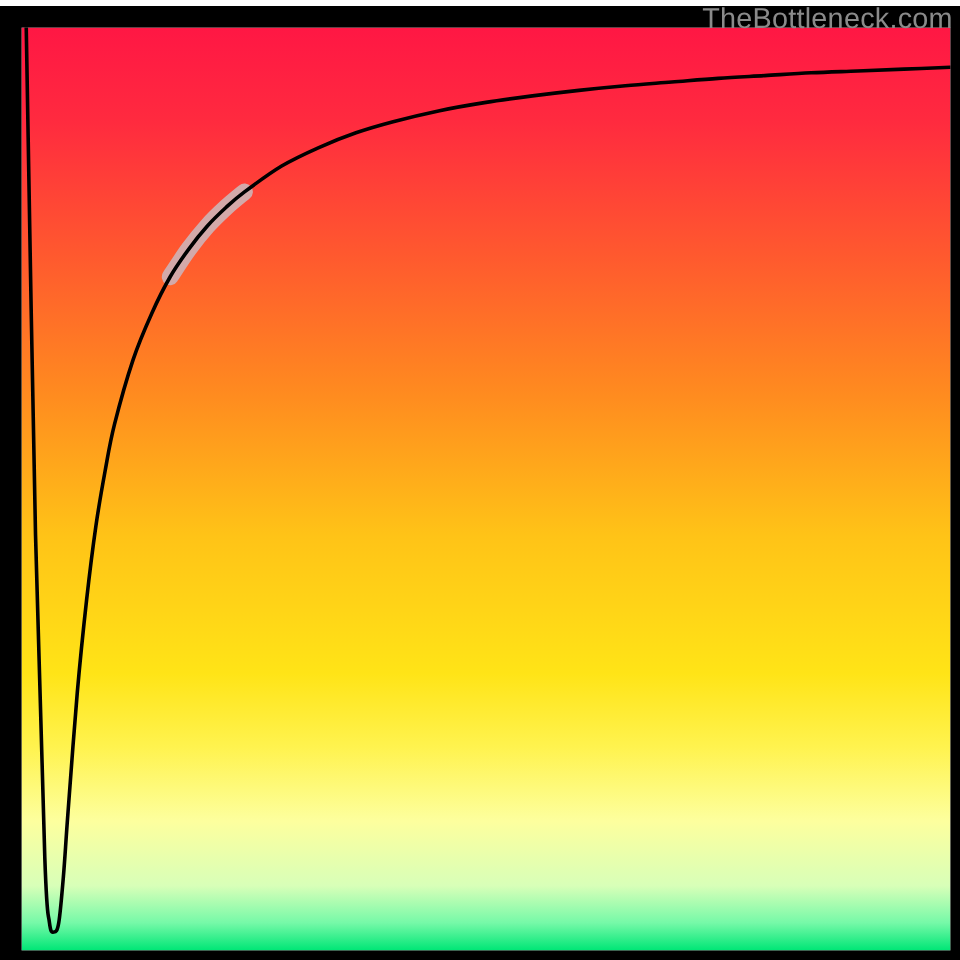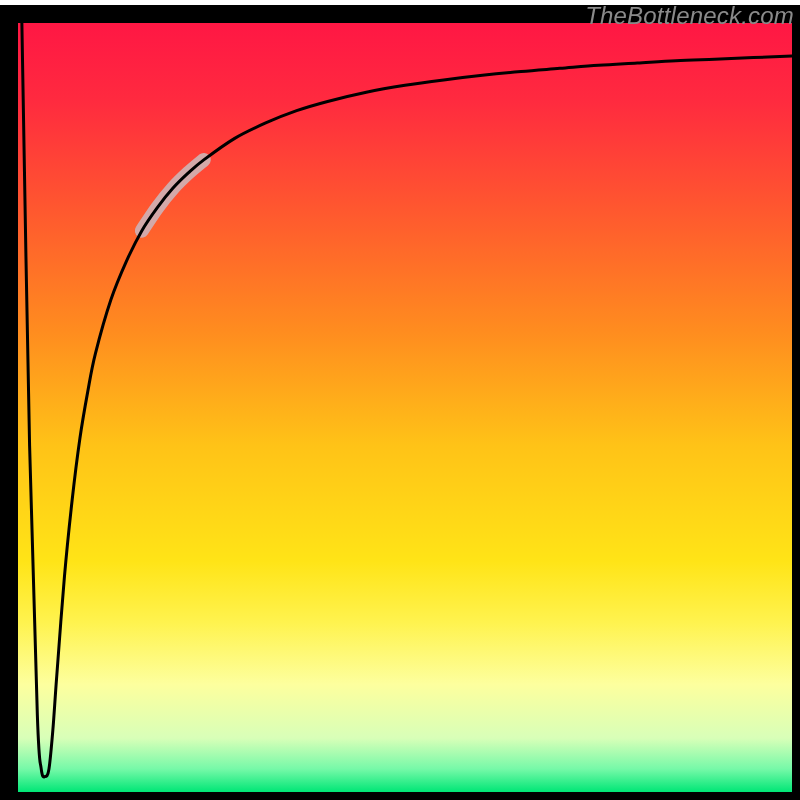--- a/index.html
+++ b/index.html
@@ -8,21 +8,20 @@
     width: 800px;
     height: 800px;
     background: #ffffff;
     overflow: hidden;
     font-family: Arial, Helvetica, sans-serif;
   }
   .canvas {
     position: relative;
     width: 800px;
     height: 611px;
-    font-style: italic;
   }
   .watermark {
     position: absolute;
     top: 2px;
     right: 6px;
     color: #8a8a8a;
     font-size: 24px;
     font-weight: 400;
     font-family: Arial, Helvetica, sans-serif;
     letter-spacing: 0.2px;

